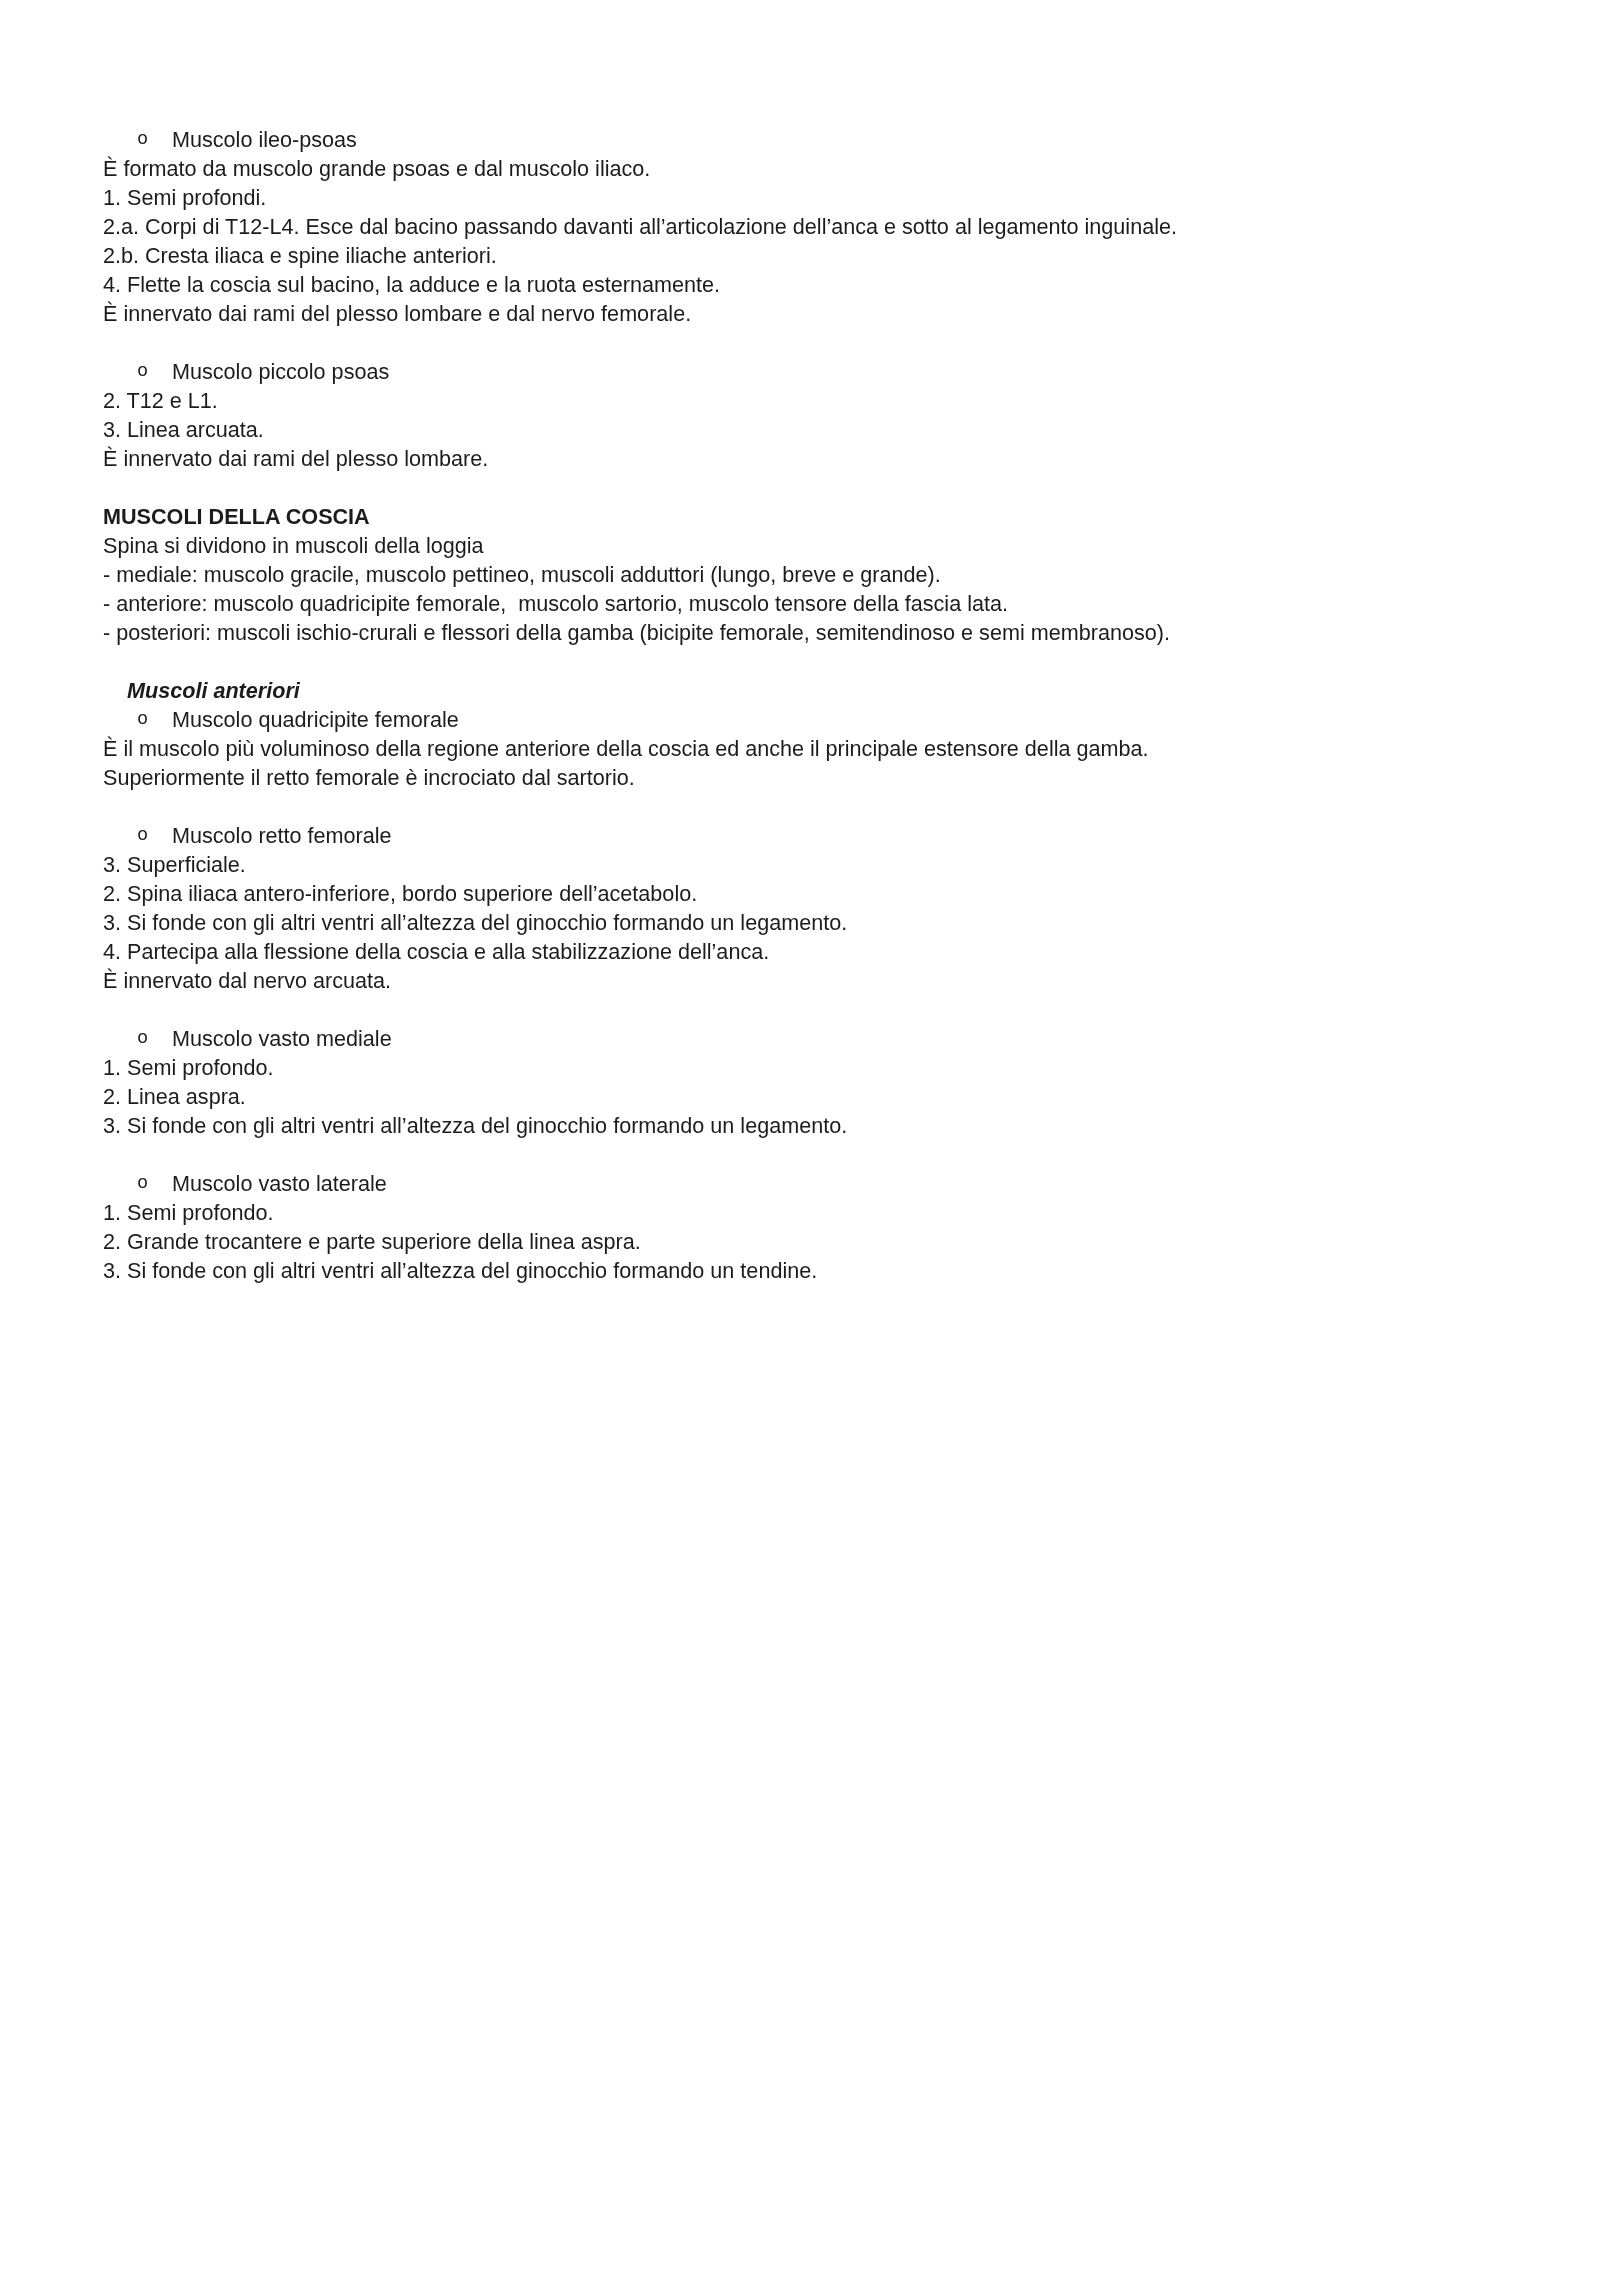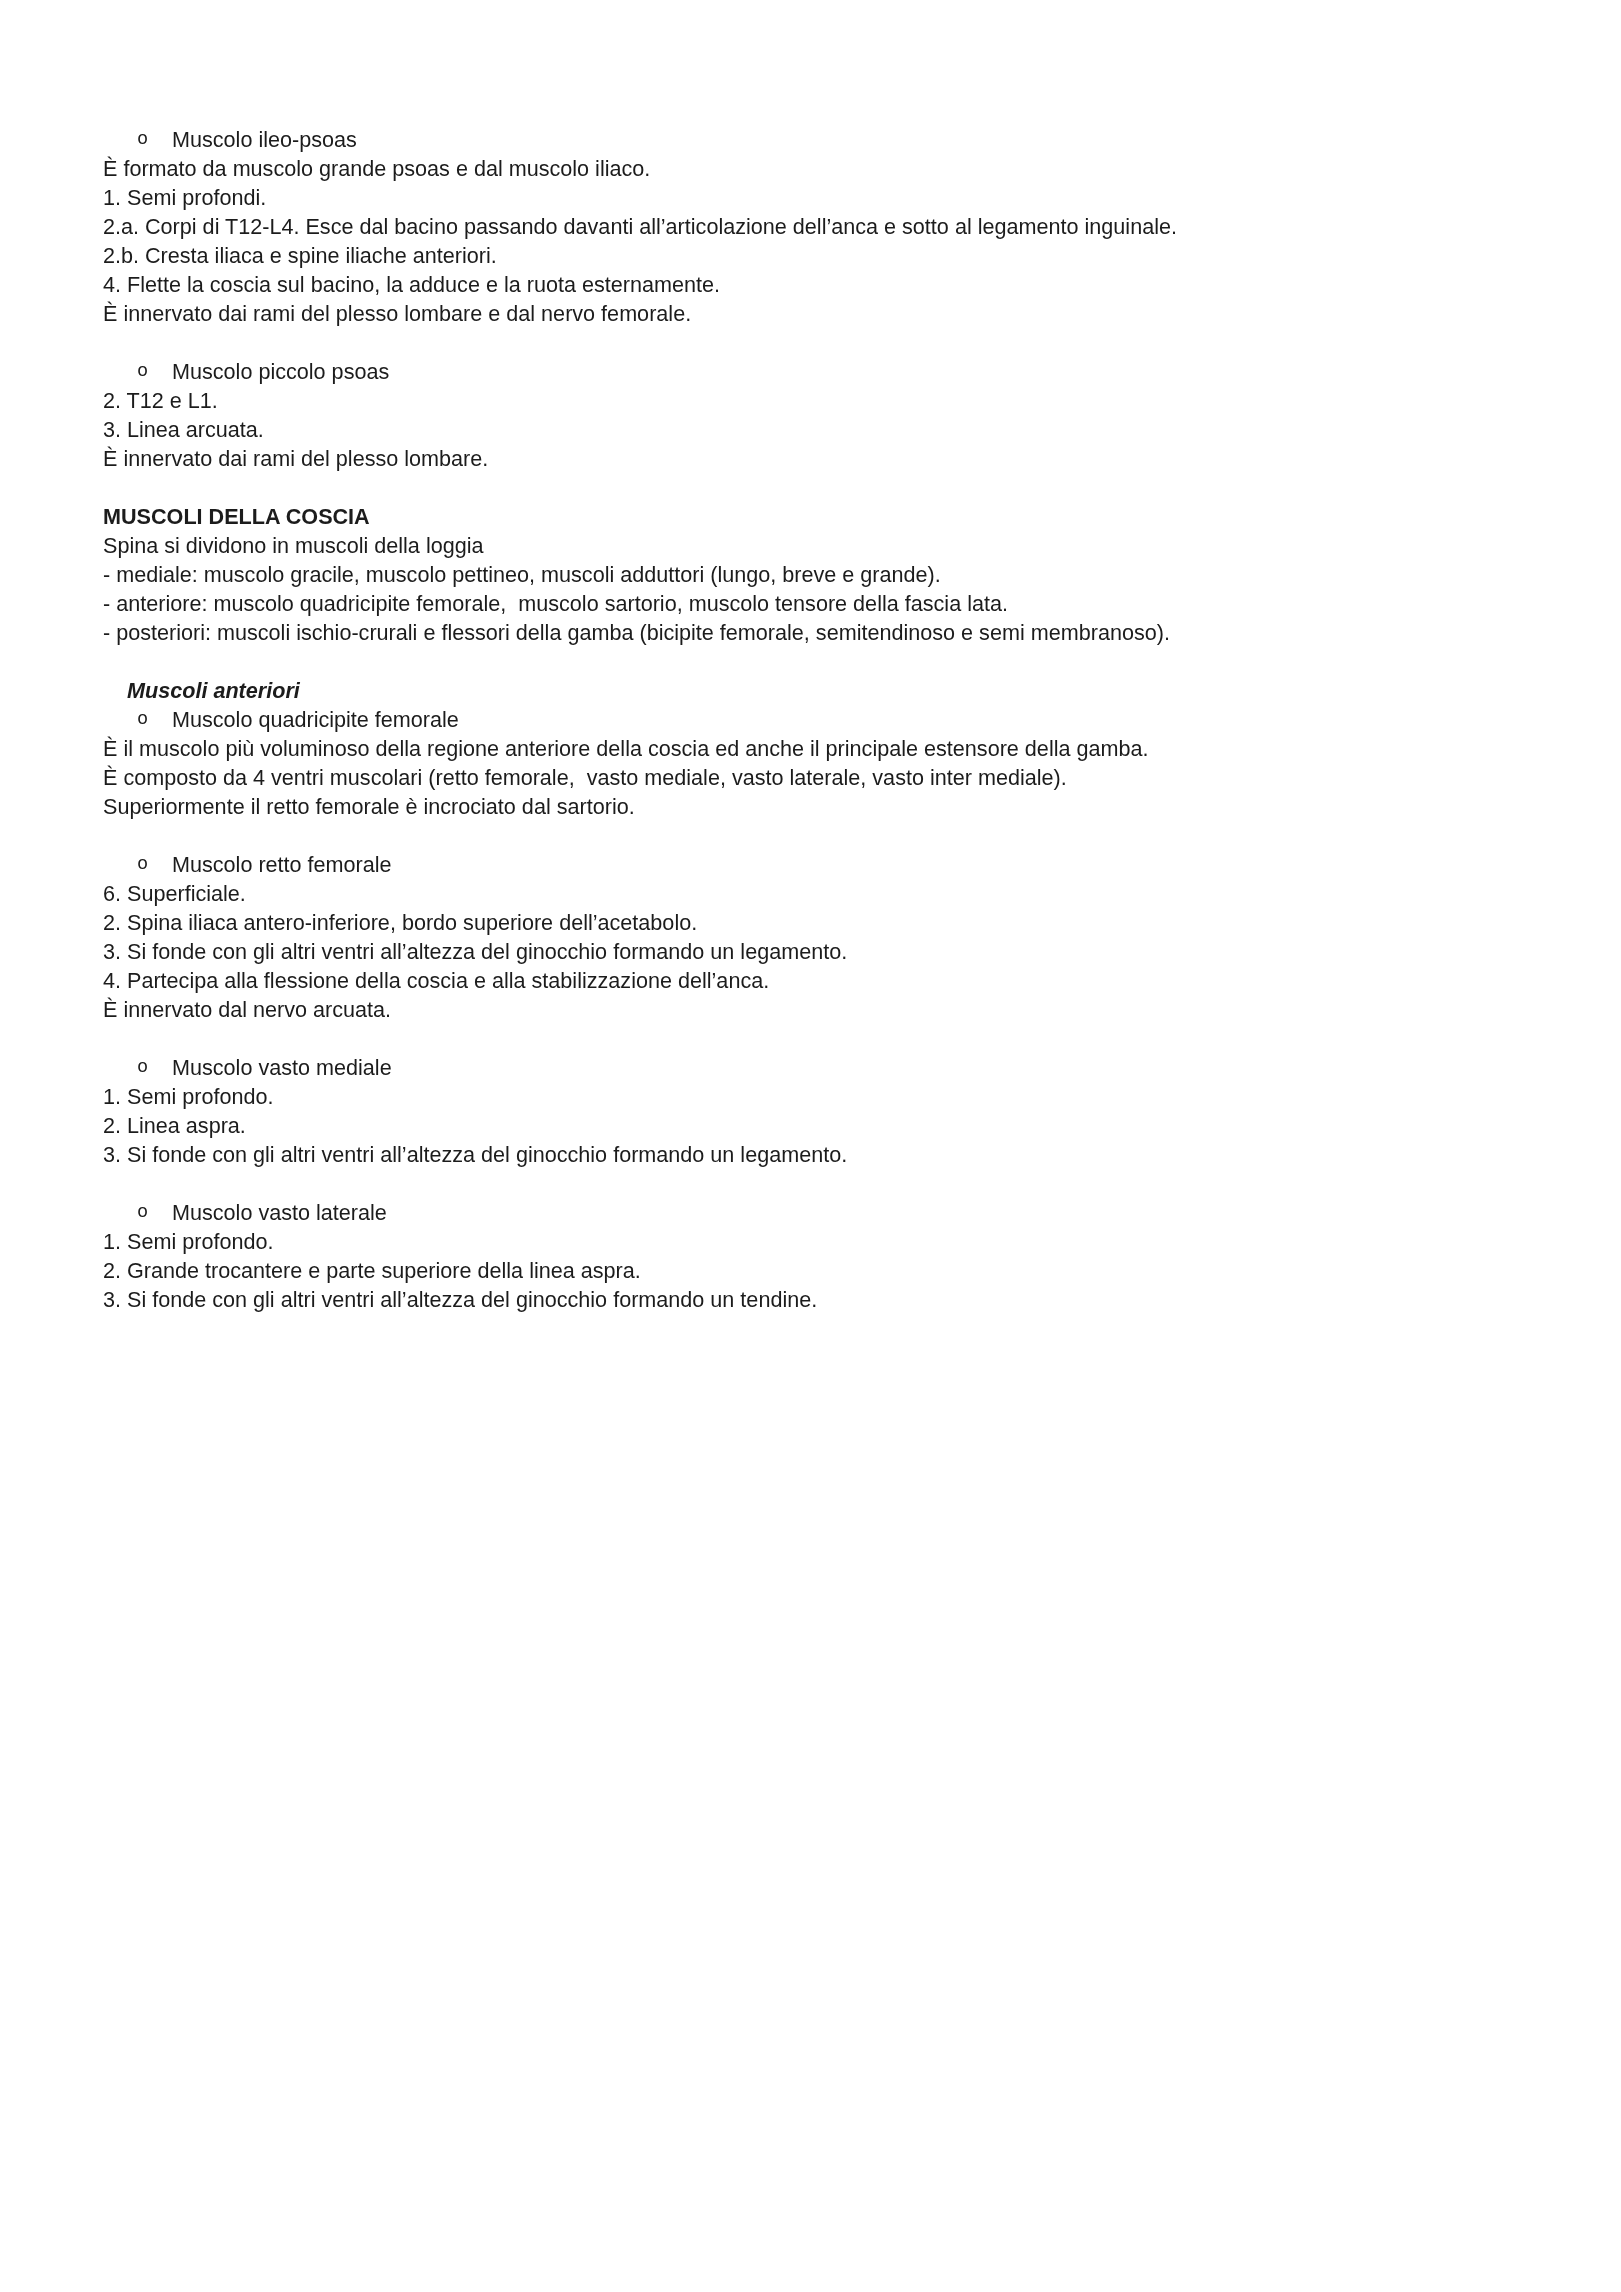--- a/index.html
+++ b/index.html
@@ -64,30 +64,29 @@
     <div class="line">- posteriori: muscoli ischio-crurali e flessori della gamba (bicipite femorale, semitendinoso e semi membranoso).</div>
   </div>
 
   <div class="section">
     <div class="line heading-italic">Muscoli anteriori</div>
     <div class="line bullet-line">
       <span class="bullet">o</span>
       <span>Muscolo quadricipite femorale</span>
     </div>
     <div class="line">È il muscolo più voluminoso della regione anteriore della coscia ed anche il principale estensore della gamba.</div>
-    <div class="line">È composto da 4 ventri muscolari (retto femorale,  vasto mediale, vasto laterale, vasto inter mediale).</div>
     <div class="line">Superiormente il retto femorale è incrociato dal sartorio.</div>
   </div>
 
   <div class="section">
     <div class="line bullet-line">
       <span class="bullet">o</span>
       <span>Muscolo retto femorale</span>
     </div>
-    <div class="line">6. Superficiale.</div>
+    <div class="line">3. Superficiale.</div>
     <div class="line">2. Spina iliaca antero-inferiore, bordo superiore dell’acetabolo.</div>
     <div class="line">3. Si fonde con gli altri ventri all’altezza del ginocchio formando un legamento.</div>
     <div class="line">4. Partecipa alla flessione della coscia e alla stabilizzazione dell’anca.</div>
     <div class="line">È innervato dal nervo arcuata.</div>
   </div>
 
   <div class="section">
     <div class="line bullet-line">
       <span class="bullet">o</span>
       <span>Muscolo vasto mediale</span>

